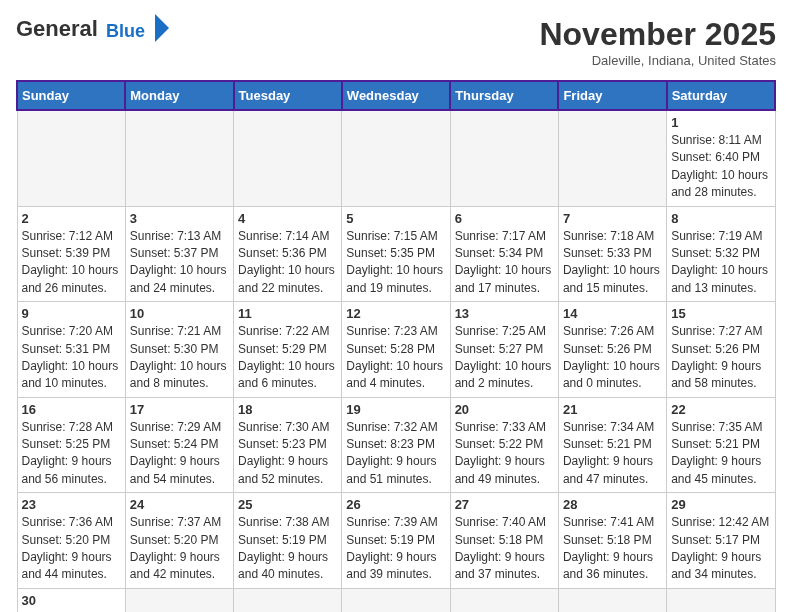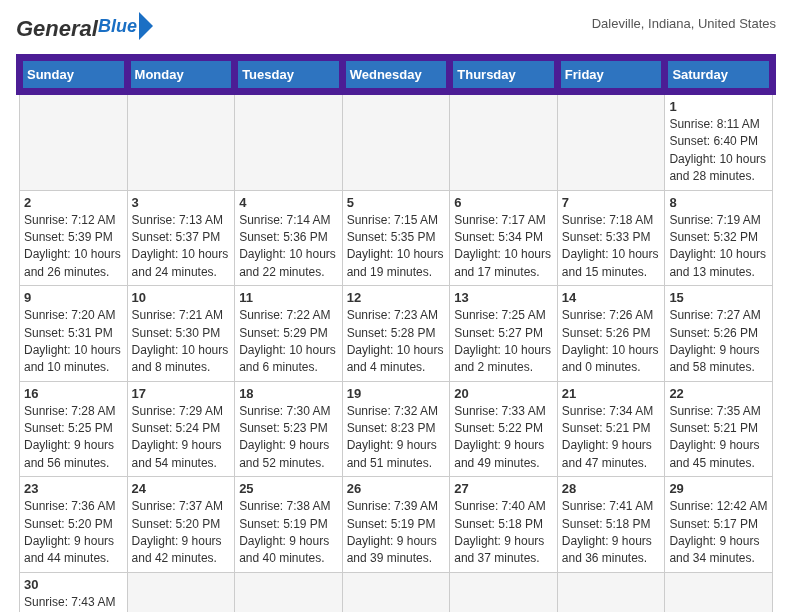--- a/index.html
+++ b/index.html
@@ -16,23 +16,22 @@
       align-items: flex-start;
       margin-bottom: 12px;
     }
     .logo {
       display: flex;
       flex-direction: column;
       align-items: flex-start;
     }
     .logo-text {
       display: flex;
-      align-items: flex-start;
-      gap: 0;
-      font-style: italic;
+      align-items: flex-end;
+      gap: 8px;
     }
     .logo-general {
       font-size: 22px;
       font-weight: bold;
       color: #333;
     }
     .logo-blue {
       font-size: 18px;
       font-weight: bold;
       color: #1a6fc4;
@@ -63,21 +62,21 @@
       border-collapse: collapse;
       border: 1px solid #ccc;
     }
     .calendar th {
       background-color: #2e74c0;
       color: #fff;
       font-size: 13px;
       font-weight: bold;
       padding: 6px 4px;
       text-align: left;
-      border: 7px solid #4c1d95;
+      border: 2px solid #4c1d95;
     }
     .calendar td {
       vertical-align: top;
       border: 1px solid #ccc;
       padding: 4px;
       width: calc(100% / 7);
       background: #fff;
       min-height: 80px;
     }
     .calendar td.empty {
@@ -107,20 +106,21 @@
 
 <div class="header-area">
   <div class="logo">
     <div class="logo-text">
       <span class="logo-general">General</span>
       <span class="logo-blue">Blue</span>
       <div class="logo-triangle"></div>
     </div>
   </div>
   <div class="title-area">
+    <div class="month-title">November 2025</div>
     <div class="location">Daleville, Indiana, United States</div>
   </div>
 </div>
 
 <table class="calendar">
   <thead>
     <tr>
     <th>Sunday</th>
         <th>Monday</th>
         <th>Tuesday</th>

